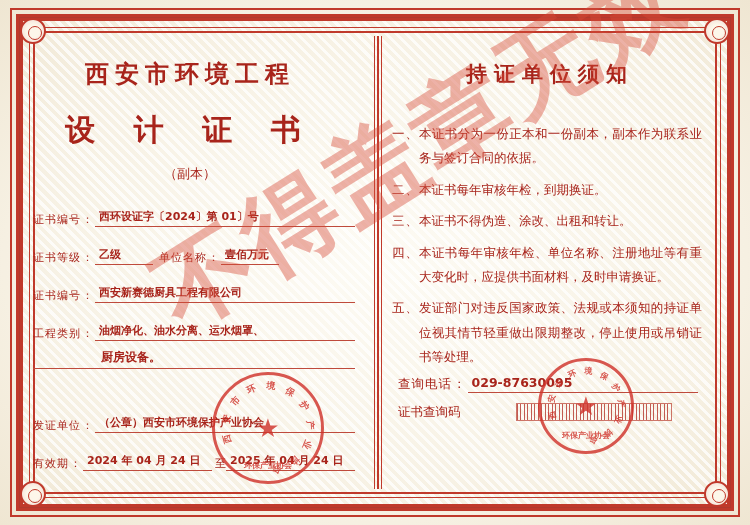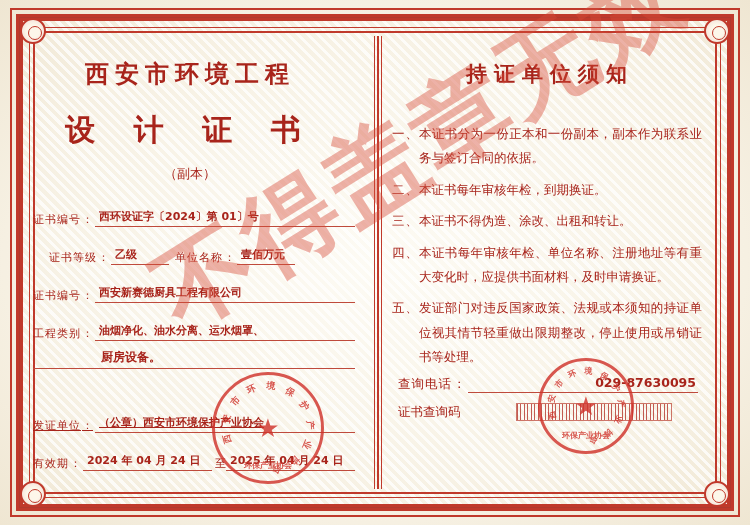--- a/index.html
+++ b/index.html
@@ -102,52 +102,52 @@
   .f-colon { margin:0 2px 0 1px; }
   .f-value {
     flex:1; white-space:nowrap;
     border-bottom:1px solid #bf4a3c;
     padding:0 2px 2px 4px;
     font-weight:bold;
   }
   .f-value.short { flex:0 0 auto; min-width:58px; }
   .f-suffix { white-space:nowrap; padding-left:3px; }
 
-  .two-up { display:flex; align-items:center; gap:6px;margin-left:16px; }
+  .two-up { display:flex; align-items:center; gap:6px; }
   .two-up .seg { display:flex; align-items:flex-end; }
 
   .wrapval {
     margin-top:-12px; margin-bottom:18px;
     font-size:12px; font-weight:bold; color:#a8241b;
     border-bottom:1px solid #bf4a3c;
     padding:0 2px 2px 68px;
   }
 
-  .issuer { margin-top:46px;text-decoration:underline; }
+  .issuer { margin-top:46px; }
   .date-row { margin-top:18px; }
   .date-row .f-value { font-weight:bold; }
 
   
   .notice-title {
     text-align:center;
     font-family:"DejaVu Serif", serif;
     font-weight:bold; font-size:21px; color:#a8241b;
     letter-spacing:7px; margin-top:24px;
   }
   .notice-list {
     margin-top:34px; padding:0 10px 0 4px;
     font-size:12.5px; line-height:1.95; color:#a8241b;
   }
   .notice-item { display:flex; margin-bottom:7px; }
   .notice-num { flex:0 0 auto; white-space:nowrap; letter-spacing:1px; }
   .notice-text { flex:1; text-align:justify; }
 
   .tel-row {
     position:absolute; left:10px; right:14px; bottom:96px;
-    font-size:12.5px; color:#a8241b; display:flex; align-items:flex-end;text-align:right;
+    font-size:12.5px; color:#a8241b; display:flex; align-items:flex-end;
   }
   .tel-row .f-value { font-weight:bold; }
   .code-box {
     position:absolute; left:128px; right:40px; bottom:68px;
     height:18px; border:1px solid #bf4a3c;
     background:
       repeating-linear-gradient(90deg, #b0291f 0 1px, transparent 1px 3px, #b0291f 3px 4px, transparent 4px 7px);
     opacity:.75;
   }
   .code-label {

